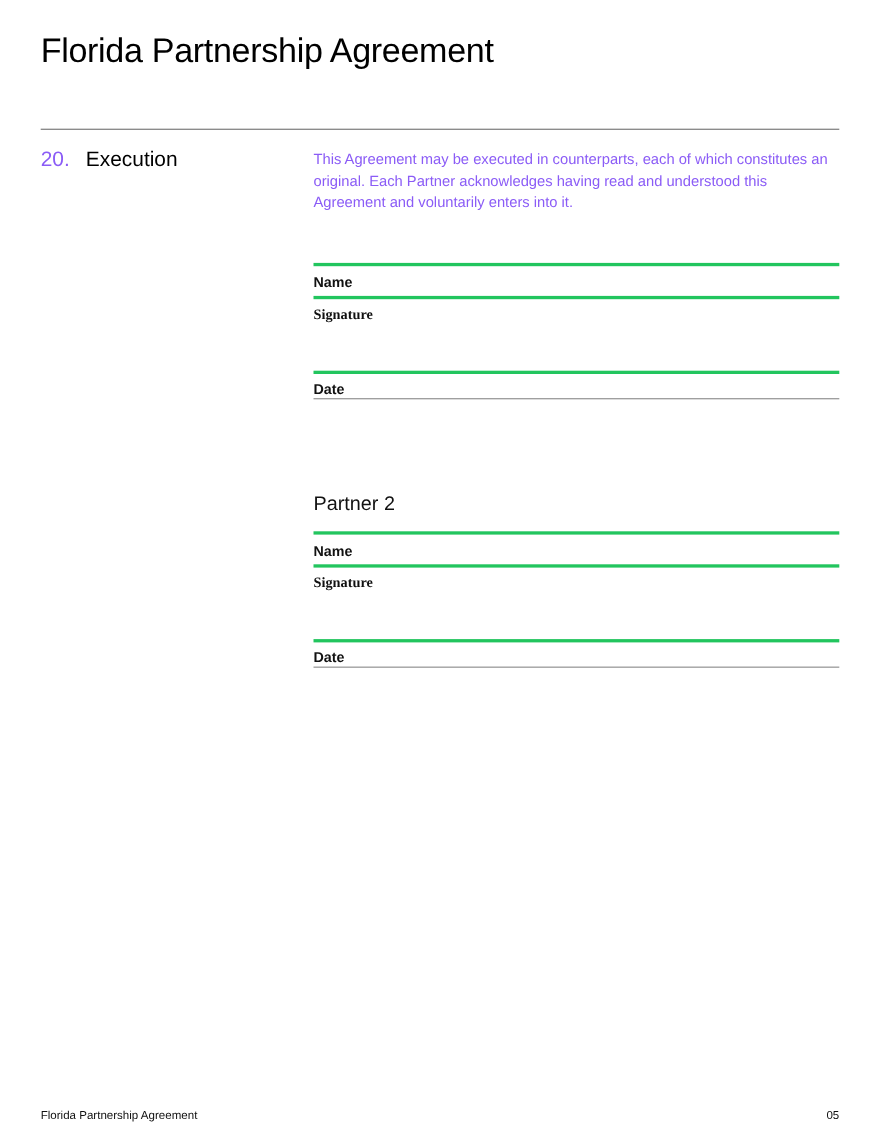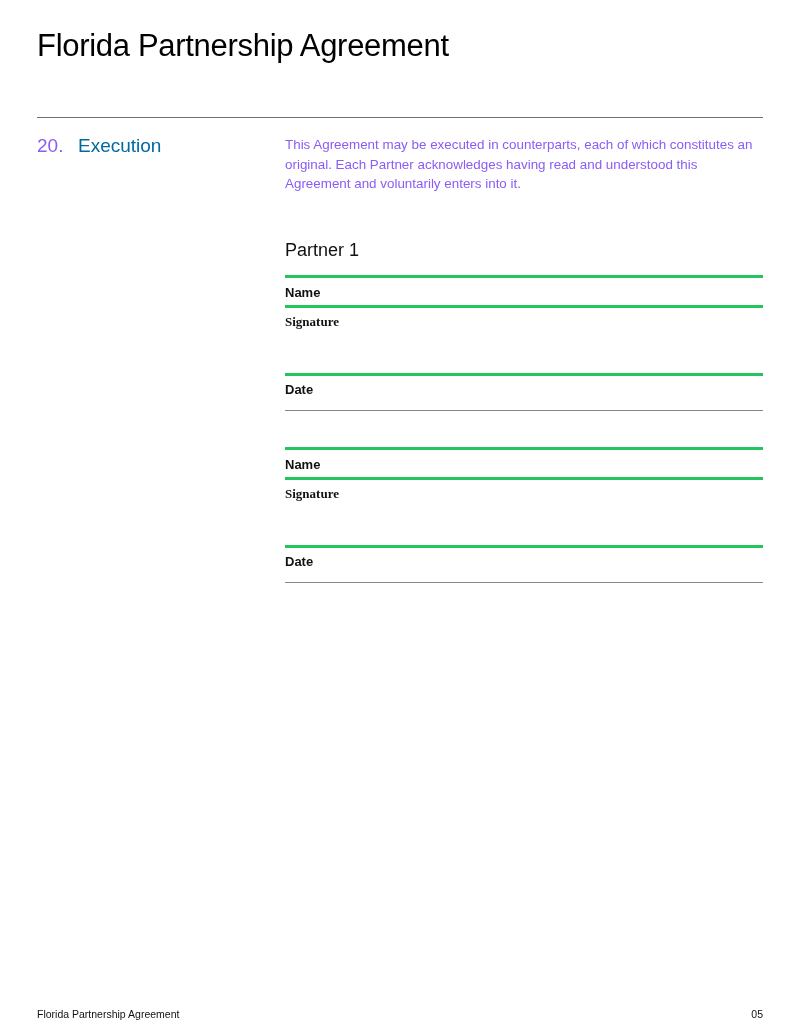--- a/index.html
+++ b/index.html
@@ -3,57 +3,57 @@
 <meta charset="utf-8">
 <style>
   html, body { margin: 0; padding: 0; background: #ffffff; }
   body { width: 800px; height: 1035px; position: relative; overflow: hidden;
          font-family: "Liberation Sans", sans-serif; color: #111; }
   .title { position: absolute; left: 37px; top: 28px; font-size: 31px; font-weight: normal;
            letter-spacing: -0.3px; margin: 0; color: #000; }
   .rule-top { position: absolute; left: 37px; right: 37px; top: 117px; height: 0;
               border-top: 1px solid #6f6f6f; }
   .sec-num { position: absolute; left: 37px; top: 135px; font-size: 19px; color: #8b5cf6; }
-  .sec-title { position: absolute; left: 78px; top: 135px; font-size: 19px; color: #0369a1; }
+  .sec-title { position: absolute; left: 78px; top: 135px; font-size: 19px; color: #000000; }
   .body-text { position: absolute; left: 285px; top: 135px; width: 470px; font-size: 13.4px;
                line-height: 19.5px; color: #8b5cf6; margin: 0; }
   .partner { position: absolute; left: 285px; right: 37px; }
   .partner-title { font-size: 18px; color: #111; height: 36px; line-height: 22px; }
   .field { border-top: 3px solid #22c55e; font-size: 13px; font-weight: bold; color: #111;
            box-sizing: border-box; padding-top: 7px; }
   .field.name { height: 30px; }
   .field.sig { height: 68px; padding-top: 6px; font-family: Liberation Serif, serif; }
-  .field.date { height: 38px; border-bottom: 1px solid #888; padding-top: 6px; }
+  .field.date { height: 26px; border-bottom: 1px solid #888; padding-top: 6px; }
   .footer-left { position: absolute; left: 37px; top: 1008px; font-size: 10.5px; color: #111; }
   .footer-right { position: absolute; right: 37px; top: 1008px; font-size: 10.5px; color: #111; text-align: center; }
 </style>
 </head>
 <body>
 
 <h1 class="title">Florida Partnership Agreement</h1>
 <div class="rule-top"></div>
 
 <div class="sec-num">20.</div>
 <div class="sec-title">Execution</div>
 <p class="body-text">This Agreement may be executed in counterparts, each of which constitutes an original. Each Partner acknowledges having read and understood this Agreement and voluntarily enters into it.</p>
 
 <div class="partner" style="top:239px;">
-  <div class="partner-title">Partner 1</div>
   <div class="field name">
     <span>Name</span>
   </div>
   <div class="field sig">
     <span>Signature</span>
   </div>
   <div class="field date">
     <span>Date</span>
   </div>
 </div>
 
 <div class="partner" style="top:447px;">
+  <div class="partner-title">Partner 2</div>
   <div class="field name">
     <span>Name</span>
   </div>
   <div class="field sig">
     <span>Signature</span>
   </div>
   <div class="field date">
     <span>Date</span>
   </div>
 </div>

